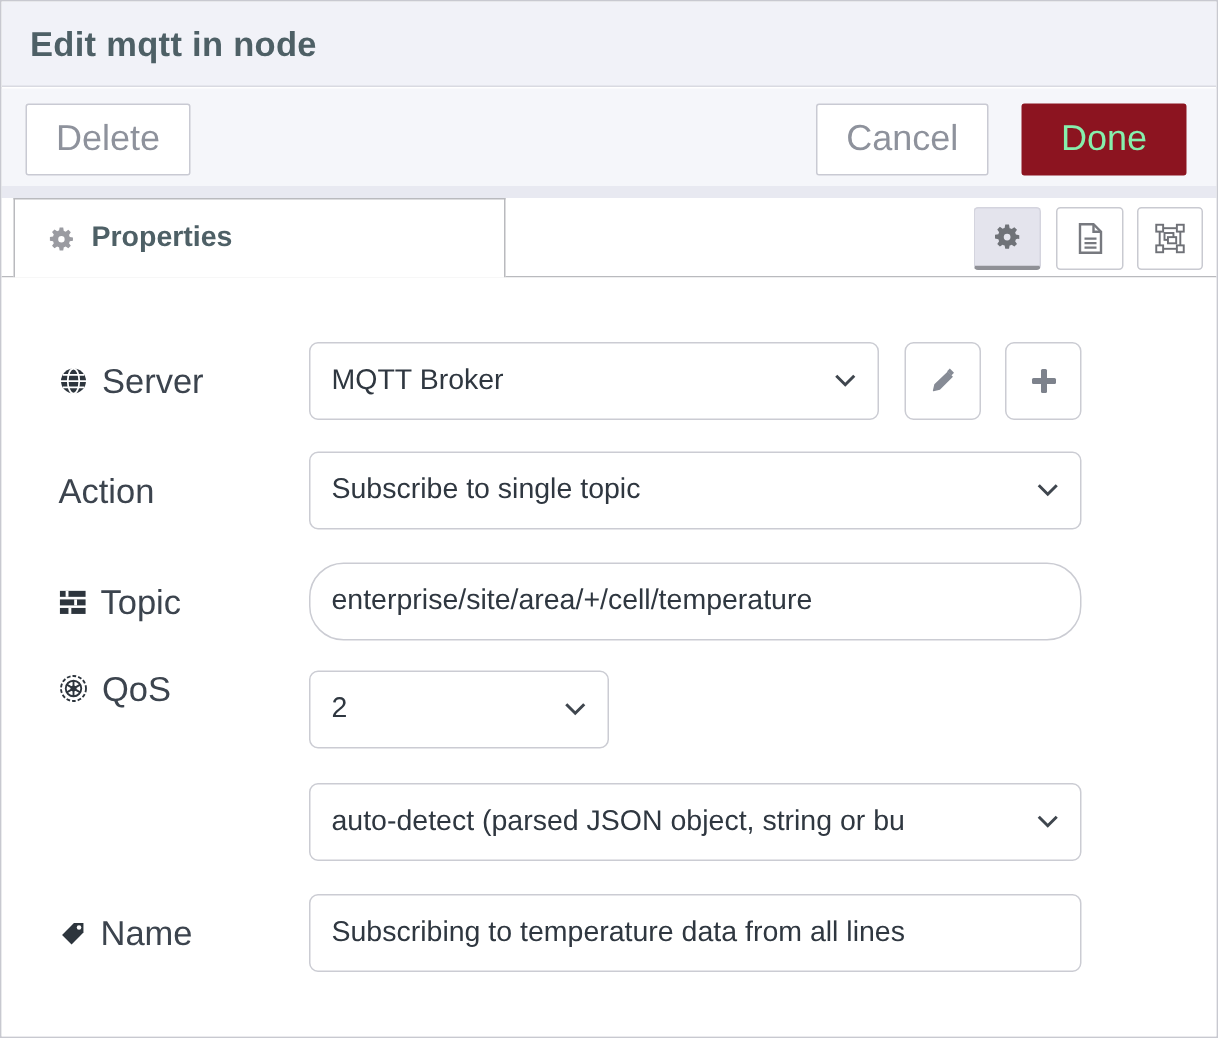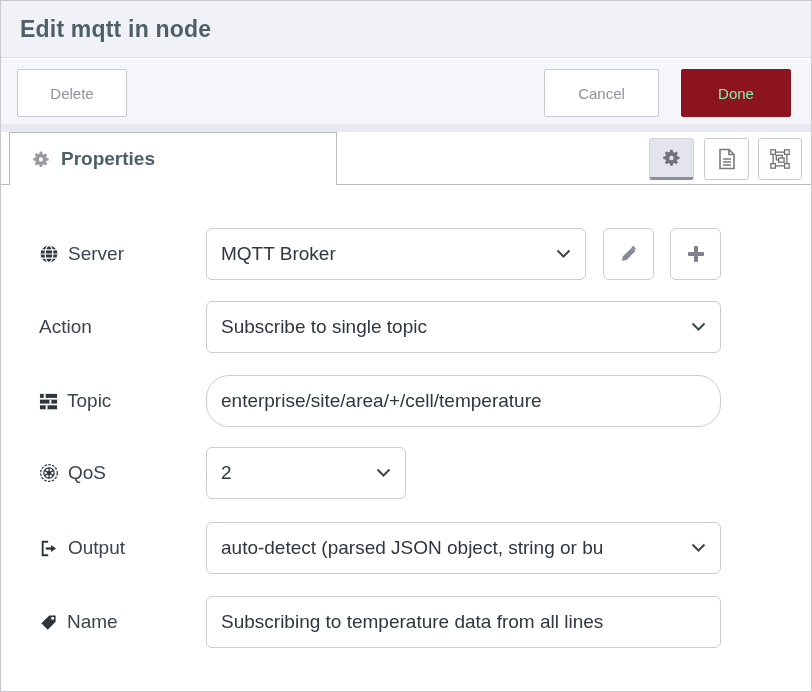--- a/index.html
+++ b/index.html
@@ -8,21 +8,21 @@
             border:1px solid #c8c9d0; box-sizing:border-box; overflow:hidden; }
 
   
   .header { position:absolute; left:0; top:0; right:0; height:57px; background:#f1f2f8;
             border-bottom:1px solid #d9dae1; display:flex; align-items:center;
             padding-left:19px; box-sizing:border-box; }
   .title  { font-size:23px; font-weight:bold; color:#4e6066; letter-spacing:.2px; }
 
   
   .toolbar { position:absolute; left:0; top:58px; right:0; height:65px; background:#f5f6fa; }
-  .btn { position:absolute; top:10px; height:48px; box-sizing:border-box; font-size:15px;
+  .btn { position:absolute; top:10px; height:48px; box-sizing:border-box; font-size:24px;
          border-radius:2px; display:flex; align-items:center; justify-content:center;
          font-family:inherit; cursor:pointer; }
   .btn-secondary { background:#fff; border:1px solid #c9cad3; color:#8e929c; }
   .btn-delete { left:16px;  width:110px; }
   .btn-cancel { left:543px; width:115px; }
   .btn-done   { left:680px; width:110px; background:#8c1420; border:1px solid #8c1420; color:#86efac; }
 
   .strip { position:absolute; left:0; top:123px; right:0; height:8px; background:#e8e9f1; }
 
   
@@ -36,21 +36,21 @@
               border:1px solid #c9cad1; border-radius:3px; display:flex; align-items:center;
               justify-content:center; box-sizing:border-box; cursor:pointer; }
   .icon-btn.active { background:#e4e4ed; border:1px solid #d4d4de; border-bottom:3px solid #8f9096; }
   .ib-gear  { left:648px; }
   .ib-doc   { left:703px; }
   .ib-frame { left:757px; width:44px; }
 
   
   .formarea { position:absolute; left:0; top:184px; right:0; bottom:0; background:#fff; }
   .flabel { position:absolute; left:38px; height:52px; display:flex; align-items:center;
-            gap:9px; font-size:19px; color:#3c444e; }
+            gap:9px; font-size:23px; color:#3c444e; }
   .ctrl { position:absolute; left:205px; height:52px; box-sizing:border-box;
           border:1px solid #cbccd3; border-radius:6px; background:#fff;
           display:flex; align-items:center; padding:8px 14px; font-size:19px; color:#2f3740; }
   .select { justify-content:space-between; gap:10px; cursor:pointer; }
   .select .val { overflow:hidden; white-space:nowrap; flex:1 1 auto; }
   .select svg { flex:0 0 auto; }
   input.ctrl { font-family:inherit; outline:none; padding:0 14px; }
   .sq-btn { position:absolute; width:51px; height:52px; box-sizing:border-box;
             border:1px solid #cbccd3; border-radius:6px; background:#fff;
             display:flex; align-items:center; justify-content:center; cursor:pointer; }
@@ -171,50 +171,40 @@
           <rect x="1" y="14" width="18" height="4.2" fill="#2d353d"></rect>
           <rect x="5" y="2" width="2" height="4.2" fill="#fff"></rect>
           <rect x="11" y="8" width="2" height="4.2" fill="#fff"></rect>
           <rect x="7" y="14" width="2" height="4.2" fill="#fff"></rect>
         </svg>
       </span>
       <span>Topic</span>
     </div>
     <input class="ctrl" style="top: 190px; width: 515px; border-radius: 23px;" type="text" value="enterprise/site/area/+/cell/temperature">
 
-    <div class="flabel" style="top:262px">
+    <div class="flabel" style="top:248px">
       <span class="icn">
         <svg width="20" height="20" viewBox="0 0 24 24">
           <circle cx="12" cy="12" r="10" fill="none" stroke="#2d353d" stroke-width="1.5" stroke-dasharray="3 1.6"></circle>
           <circle cx="12" cy="12" r="6.2" fill="none" stroke="#2d353d" stroke-width="1.5"></circle>
           <circle cx="12" cy="12" r="2.4" fill="#2d353d"></circle>
           <path d="M12 5.8v12.4M6.6 8.9l10.8 6.2M6.6 15.1l10.8-6.2" stroke="#2d353d" stroke-width="1.5"></path>
         </svg>
       </span>
       <span>QoS</span>
     </div>
     <div class="ctrl select" style="top:262px;width:200px">
       <span class="val">2</span>
       <span class="icn">
         <svg width="15" height="10" viewBox="0 0 15 10">
             <path d="M1.5 1.5l6 6 6-6" fill="none" stroke="#3f464e" stroke-width="2"></path>
           </svg>
       </span>
     </div>
 
-    <div class="flabel" style="top:337px">
-      <span class="icn">
-        <svg width="20" height="19" viewBox="0 0 24 24">
-          <path d="M11 3.5H4v17h7" fill="none" stroke="#2d353d" stroke-width="2.4"></path>
-          <rect x="8" y="10.6" width="7" height="2.8" fill="#2d353d"></rect>
-          <path d="M14.5 7.5L21 12l-6.5 4.5z" fill="#2d353d"></path>
-        </svg>
-      </span>
-      <span>Output</span>
-    </div>
     <div class="ctrl select" style="top:337px;width:515px">
       <span class="val">auto-detect (parsed JSON object, string or bu</span>
       <span class="icn">
         <svg width="15" height="10" viewBox="0 0 15 10">
             <path d="M1.5 1.5l6 6 6-6" fill="none" stroke="#3f464e" stroke-width="2"></path>
           </svg>
       </span>
     </div>
 
     <div class="flabel" style="top:411px">

